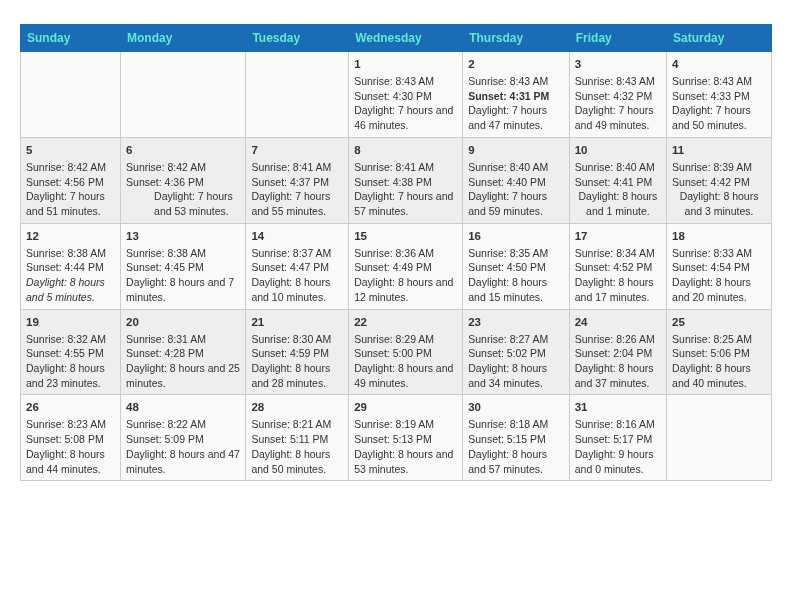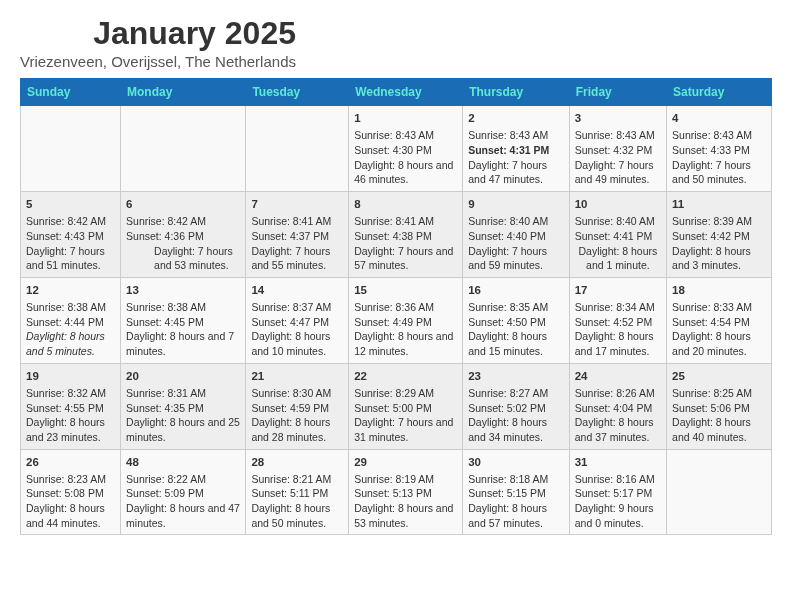--- a/index.html
+++ b/index.html
@@ -76,24 +76,20 @@
       margin-bottom: 2px;
     }
     .empty-cell {
       background-color: #f9f9f9;
     }
   </style>
 </head>
 <body>
 
 <div class="header">
-  <div class="title-block">
-    <div class="main-title">January 2025</div>
-    <div class="subtitle">Vriezenveen, Overijssel, The Netherlands</div>
-  </div>
 </div>
 
 <table>
   <thead>
     <tr>
       <th>Sunday</th>
       <th>Monday</th>
       <th>Tuesday</th>
       <th>Wednesday</th>
       <th>Thursday</th>
@@ -103,21 +99,21 @@
   </thead>
   <tbody id="calendar-body">
   <tr>
         <td class="empty-cell"></td>
         <td class="empty-cell"></td>
         <td class="empty-cell"></td>
         <td>
           <span class="day-number">1</span>
           <span style="display: block;">Sunrise: 8:43 AM</span>
           <span style="display: block;">Sunset: 4:30 PM</span>
-          <span style="display: block;">Daylight: 8 hours and 46 minutes.</span>
+          <span style="display: block;">Daylight: 7 hours and 46 minutes.</span>
         </td>
         <td>
           <span class="day-number">2</span>
           <span style="display: block;">Sunrise: 8:43 AM</span>
           <span style="display: block; font-weight: bold;">Sunset: 4:31 PM</span>
           <span style="display: block;">Daylight: 7 hours and 47 minutes.</span>
         </td>
         <td>
           <span class="day-number">3</span>
           <span style="display: block;">Sunrise: 8:43 AM</span>
@@ -128,21 +124,21 @@
           <span class="day-number">4</span>
           <span style="display: block;">Sunrise: 8:43 AM</span>
           <span style="display: block;">Sunset: 4:33 PM</span>
           <span style="display: block;">Daylight: 7 hours and 50 minutes.</span>
         </td>
       </tr>
       <tr>
         <td>
           <span class="day-number">5</span>
           <span style="display: block;">Sunrise: 8:42 AM</span>
-          <span style="display: block;">Sunset: 4:43 PM</span>
+          <span style="display: block;">Sunset: 4:56 PM</span>
           <span style="display: block;">Daylight: 7 hours and 51 minutes.</span>
         </td>
         <td>
           <span class="day-number">6</span>
           <span style="display: block;">Sunrise: 8:42 AM</span>
           <span style="display: block;">Sunset: 4:36 PM</span>
           <span style="display: block; margin-left: 28px;">Daylight: 7 hours and 53 minutes.</span>
         </td>
         <td>
           <span class="day-number">7</span>
@@ -165,21 +161,21 @@
         <td>
           <span class="day-number">10</span>
           <span style="display: block;">Sunrise: 8:40 AM</span>
           <span style="display: block;">Sunset: 4:41 PM</span>
           <span style="display: block; text-align: center;">Daylight: 8 hours and 1 minute.</span>
         </td>
         <td>
           <span class="day-number">11</span>
           <span style="display: block;">Sunrise: 8:39 AM</span>
           <span style="display: block;">Sunset: 4:42 PM</span>
-          <span style="display: block;">Daylight: 8 hours and 3 minutes.</span>
+          <span style="display: block; text-align: center;">Daylight: 8 hours and 3 minutes.</span>
         </td>
       </tr>
       <tr>
         <td>
           <span class="day-number">12</span>
           <span style="display: block;">Sunrise: 8:38 AM</span>
           <span style="display: block;">Sunset: 4:44 PM</span>
           <span style="display: block; font-style: italic;">Daylight: 8 hours and 5 minutes.</span>
         </td>
         <td>
@@ -222,45 +218,45 @@
       <tr>
         <td>
           <span class="day-number">19</span>
           <span style="display: block;">Sunrise: 8:32 AM</span>
           <span style="display: block;">Sunset: 4:55 PM</span>
           <span style="display: block;">Daylight: 8 hours and 23 minutes.</span>
         </td>
         <td>
           <span class="day-number">20</span>
           <span style="display: block;">Sunrise: 8:31 AM</span>
-          <span style="display: block;">Sunset: 4:35 PM</span>
+          <span style="display: block;">Sunset: 4:28 PM</span>
           <span style="display: block;">Daylight: 8 hours and 25 minutes.</span>
         </td>
         <td>
           <span class="day-number">21</span>
           <span style="display: block;">Sunrise: 8:30 AM</span>
           <span style="display: block;">Sunset: 4:59 PM</span>
           <span style="display: block;">Daylight: 8 hours and 28 minutes.</span>
         </td>
         <td>
           <span class="day-number">22</span>
           <span style="display: block;">Sunrise: 8:29 AM</span>
           <span style="display: block;">Sunset: 5:00 PM</span>
-          <span style="display: block;">Daylight: 7 hours and 31 minutes.</span>
+          <span style="display: block;">Daylight: 8 hours and 49 minutes.</span>
         </td>
         <td>
           <span class="day-number">23</span>
           <span style="display: block;">Sunrise: 8:27 AM</span>
           <span style="display: block;">Sunset: 5:02 PM</span>
           <span style="display: block;">Daylight: 8 hours and 34 minutes.</span>
         </td>
         <td>
           <span class="day-number">24</span>
           <span style="display: block;">Sunrise: 8:26 AM</span>
-          <span style="display: block;">Sunset: 4:04 PM</span>
+          <span style="display: block;">Sunset: 2:04 PM</span>
           <span style="display: block;">Daylight: 8 hours and 37 minutes.</span>
         </td>
         <td>
           <span class="day-number">25</span>
           <span style="display: block;">Sunrise: 8:25 AM</span>
           <span style="display: block;">Sunset: 5:06 PM</span>
           <span style="display: block;">Daylight: 8 hours and 40 minutes.</span>
         </td>
       </tr>
       <tr>

